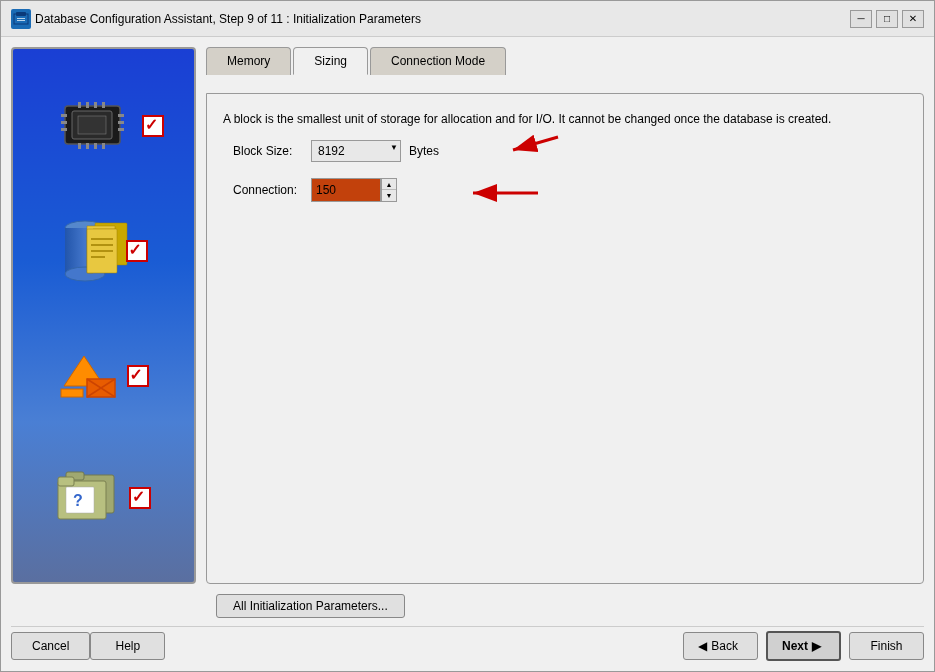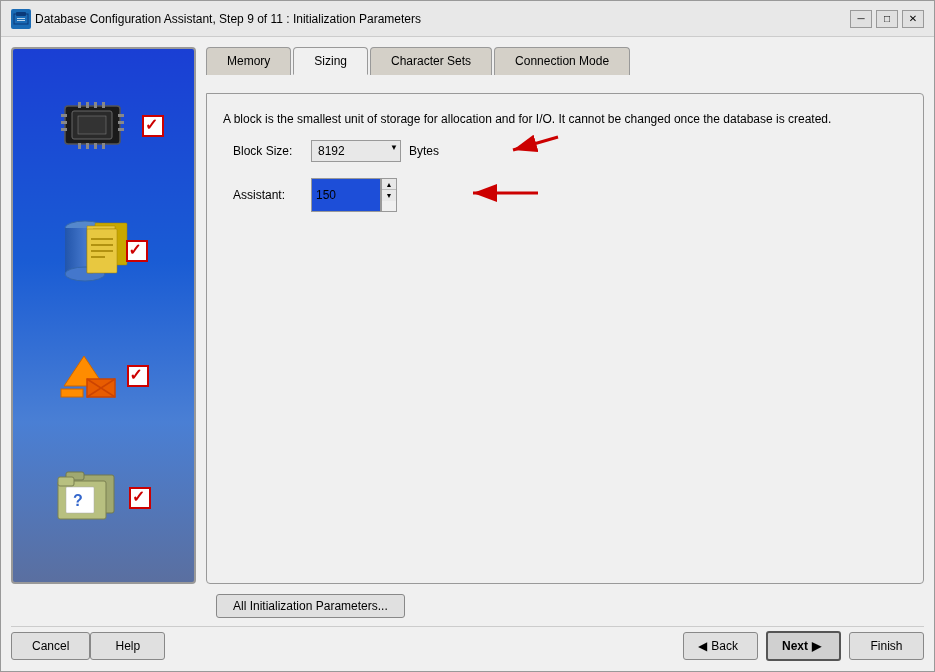--- a/index.html
+++ b/index.html
@@ -221,25 +221,25 @@
       font-size: 7px;
       border-bottom: 1px solid #bbb;
       padding: 0;
     }
     .spinner-btn:last-child {
       border-bottom: none;
     }
 
     .number-input {
       width: 70px;
-      height: 34px;
+      height: 24px;
       border: 1px solid #999;
       padding: 2px 4px;
       font-size: 12px;
-      background: #1d4ed8;
+      background: #c2410c;
     }
 
     .number-input-group {
       display: flex;
     }
 
     
     .bottom-area {
       padding: 0 10px 10px 10px;
       display: flex;
@@ -434,21 +434,20 @@
         </div>
         <div class="checkbox-icon checked"></div>
       </div>
     </div>
 
     <div class="right-panel">
 
       <div class="tabs">
         <div class="tab">Memory</div>
         <div class="tab active">Sizing</div>
-        <div class="tab">Character Sets</div>
         <div class="tab">Connection Mode</div>
       </div>
 
       <div class="content-panel">
 
         <div>
           <p class="section-text">A block is the smallest unit of storage for allocation and for I/O. It cannot be changed once the database is created.</p>
           <div class="field-row" style="position:relative;">
             <span class="field-label">Block Size:</span>
             <div class="select-wrapper">
@@ -467,21 +466,21 @@
                   <polygon points="0 0, 8 3, 0 6" fill="#cc0000"></polygon>
                 </marker>
               </defs>
               <path d="M75,5 L30,18" stroke="#cc0000" stroke-width="3" fill="none" marker-end="url(#arrowhead1)"></path>
             </svg>
           </div>
         </div>
 
         <div>
           <div class="field-row" style="position:relative;">
-            <span class="field-label">Assistant:</span>
+            <span class="field-label">Connection:</span>
             <div class="number-input-group">
               <input type="text" class="number-input" value="150" style="">
               <div class="spinner-wrapper">
                 <button class="spinner-btn">▲</button>
                 <button class="spinner-btn">▼</button>
               </div>
             </div>
 
             <svg style="position:absolute;left:220px;top:0px;" width="100" height="30" viewBox="0 0 100 30">
               <defs>

